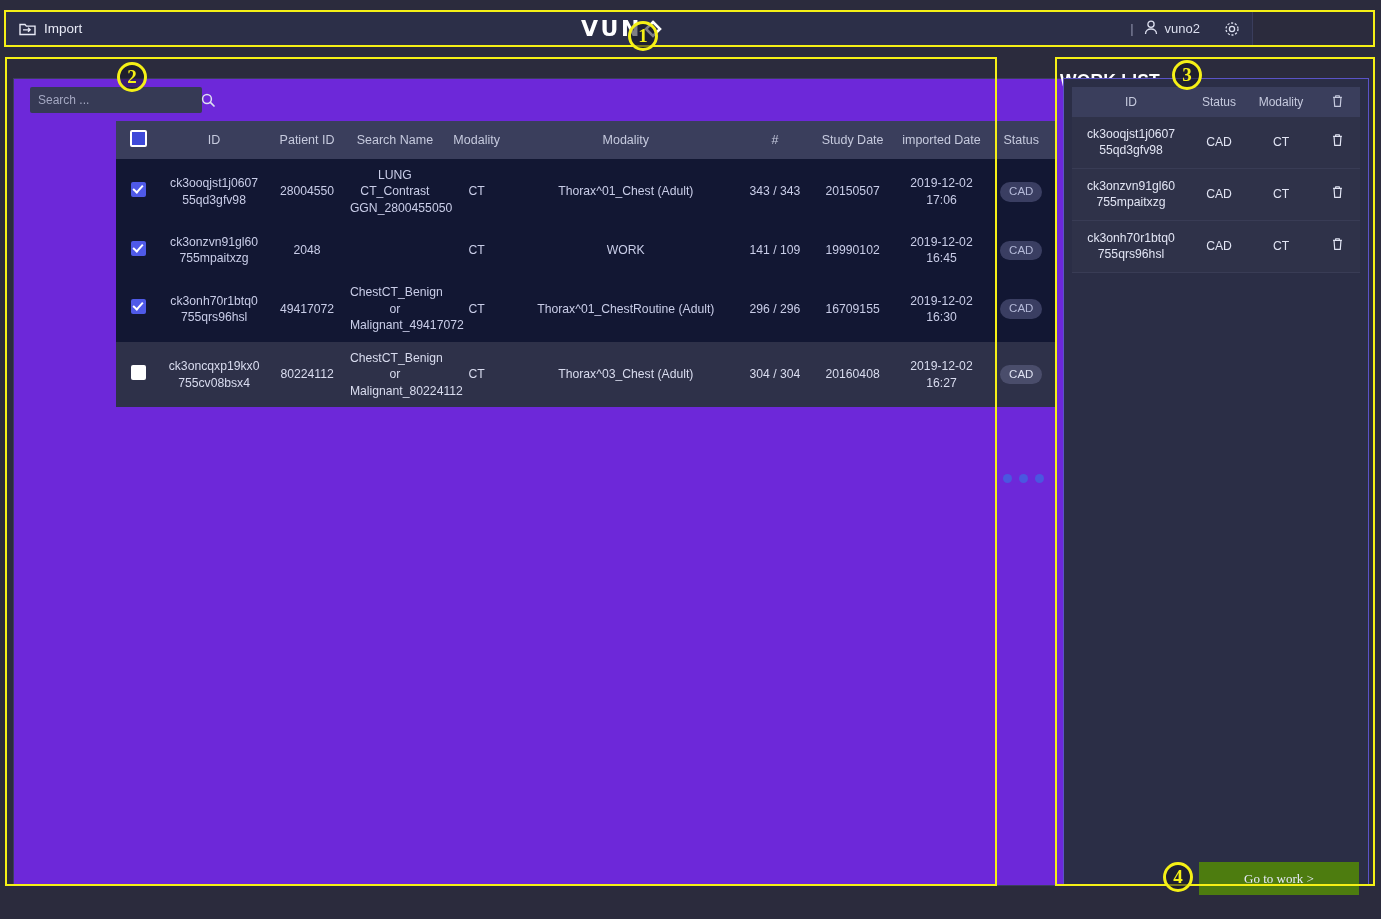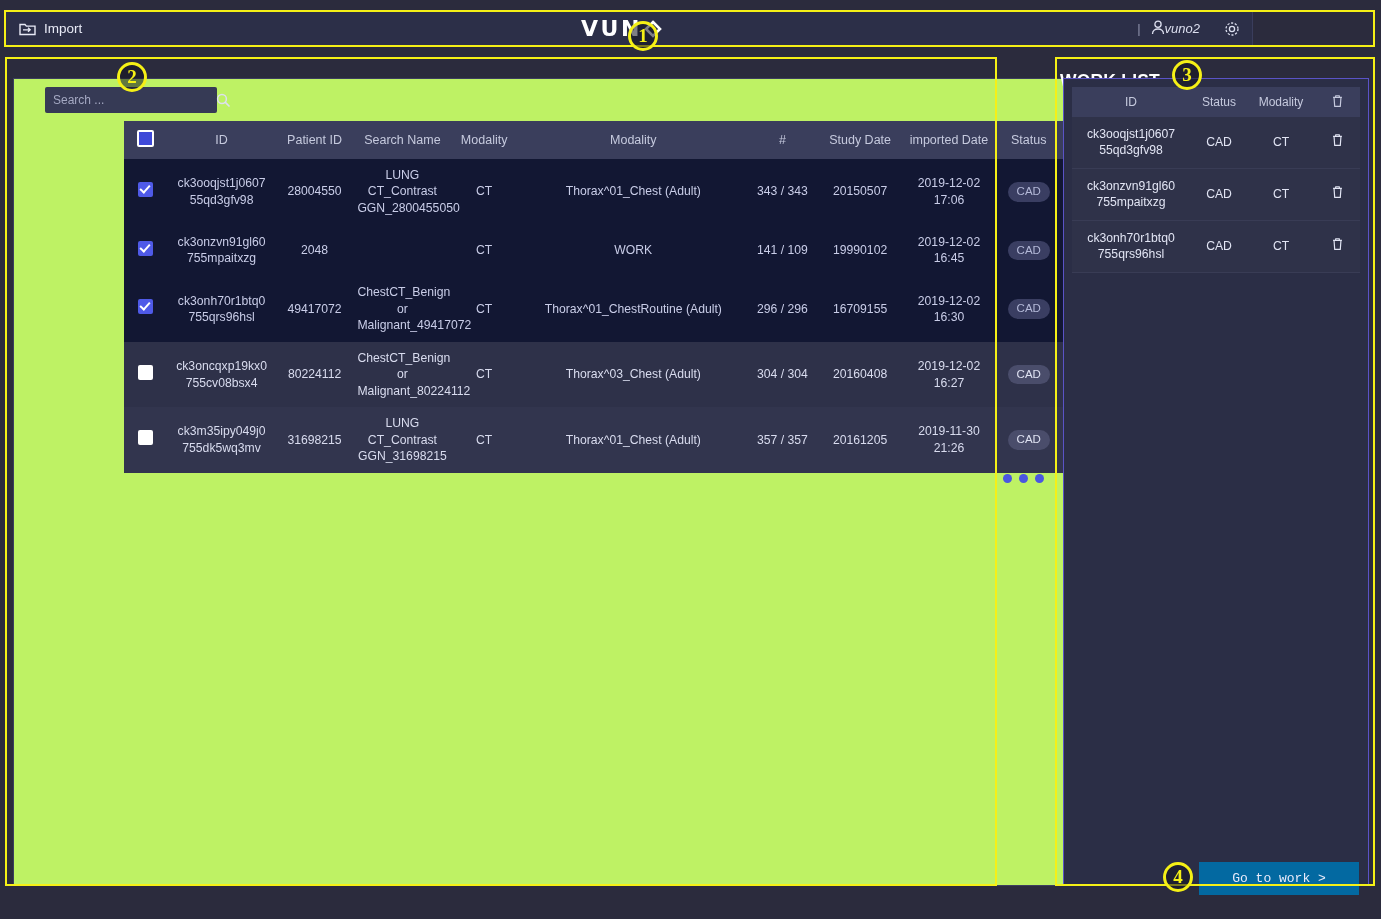--- a/index.html
+++ b/index.html
@@ -70,42 +70,41 @@
   .topbar-right {
     position: absolute;
     right: 12px;
     display: flex;
     align-items: center;
     gap: 10px;
     color: #dcdfef;
     font-size: 13px;
   }
   .divider-pipe { color: #8e92ad; }
-  .user-chunk { display: flex; align-items: center; cursor: pointer; font-style: italic; }
+  .user-chunk { display: flex; align-items: center; gap: 7px; cursor: pointer; }
   .gear-btn { cursor: pointer; margin-left: 14px; display: flex; }
 
   
   .panel-title {
     position: absolute;
     color: #ffffff;
     font-size: 17.5px;
     font-weight: bold;
     letter-spacing: 0.2px;
   }
   #exam-title { left: 13px; top: 58px; margin-top: 46px; }
   #work-title { left: 1060px; top: 58px; margin-top: 13px; }
 
   
   .exam-panel {
     position: absolute;
     left: 13px; top: 78px;
     width: 1146px; height: 808px;
-    background: #bef264;
+    background: #6d28d9;
     border: 1px solid #3c3f5e;
-    padding-left: 15px;
   }
   .exam-toolbar {
     position: relative;
     height: 42px;
     display: flex;
     align-items: center;
     padding: 0 16px;
   }
   .search-wrap {
     position: relative;
@@ -261,26 +260,26 @@
     line-height: 1.35;
     border-bottom: 1px solid #393c55;
     height: 46px;
   }
   .work-trash { cursor: pointer; display: inline-flex; }
 
   .goto-btn {
     position: absolute;
     left: 1199px; top: 862px;
     width: 160px; height: 33px;
-    background: #0369a1;
+    background: #4d7c0f;
     color: #e9ebfb;
     border: none;
     border-radius: 0;
     font-size: 13px;
-    font-family: Liberation Mono, monospace;
+    font-family: Liberation Serif, serif;
     cursor: pointer;
   }
 </style>
 </head>
 <body>
 
 <div id="root">
 
   <div class="topbar">
     <div class="import-btn">
@@ -411,32 +410,20 @@
             <td>ck3oncqxp19kx0 755cv08bsx4</td>
             <td>80224112</td>
             <td>ChestCT_Benign or Malignant_80224112</td>
             <td>CT</td>
             <td>Thorax^03_Chest (Adult)</td>
             <td>304 / 304</td>
             <td>20160408</td>
             <td>2019-12-02 16:27</td>
             <td><span class="badge-cad">CAD</span></td>
           </tr>
-          <tr class="row-plain">
-            <td><span class="cb unchecked"></span></td>
-            <td>ck3m35ipy049j0 755dk5wq3mv</td>
-            <td>31698215</td>
-            <td>LUNG CT_Contrast GGN_31698215</td>
-            <td>CT</td>
-            <td>Thorax^01_Chest (Adult)</td>
-            <td>357 / 357</td>
-            <td>20161205</td>
-            <td>2019-11-30 21:26</td>
-            <td><span class="badge-cad">CAD</span></td>
-          </tr>
         </tbody>
     </table>
   </div>
 
   <div class="drag-dots">
     <span></span>
     <span></span>
     <span></span>
   </div>
 

